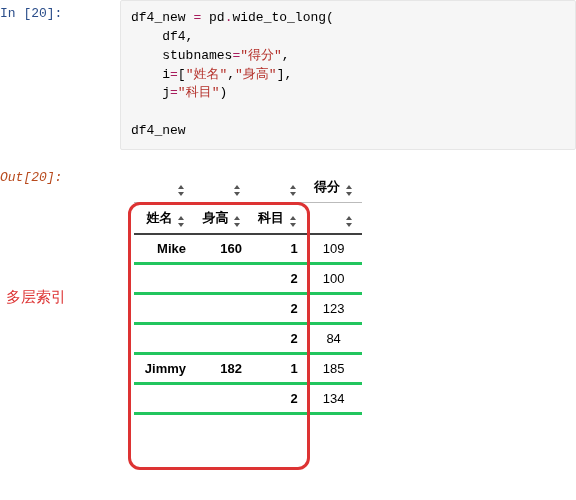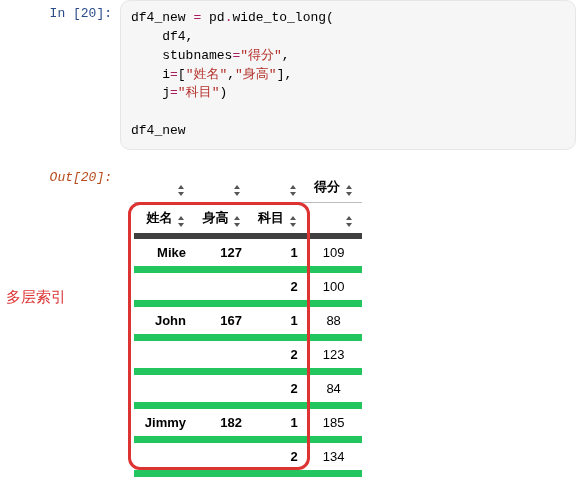--- a/index.html
+++ b/index.html
@@ -7,33 +7,32 @@
     font-family: -apple-system, BlinkMacSystemFont, "Segoe UI", Helvetica, Arial, sans-serif;
     font-size: 13px;
     background: #fff;
     width: 576px;
     height: 500px;
     overflow: hidden;
   }
   .cell { display: flex; }
   .prompt {
     width: 120px;
-    text-align: right;
     padding: 6px 8px 0 0;
     font-family: Menlo, Monaco, "Courier New", monospace;
     font-size: 13px;
     white-space: nowrap;
   }
   .in-prompt { color: #2a4d8a; }
   .out-prompt { color: #b84a1d; font-style: italic; }
   .code-area {
     flex: 1;
     background: #f6f6f6;
     border: 1px solid #e6e6e6;
-    border-radius: 10px;
+    border-radius: 2px;
     padding: 8px 10px;
     font-family: Menlo, Monaco, "Courier New", monospace;
     font-size: 13px;
     line-height: 1.45;
     white-space: pre;
     color: #000;
   }
   .tok-name { color: #000; }
   .tok-op { color: #a71d5d; }
   .tok-call { color: #000; }
@@ -49,32 +48,32 @@
     position: relative;
     margin-left: 14px;
   }
   table.dataframe {
     border-collapse: collapse;
     font-size: 13px;
   }
   table.dataframe th, table.dataframe td {
     padding: 6px 8px;
     text-align: right;
-    border-bottom: 7px solid #22c55e;
+    border-bottom: 3px solid #22c55e;
     height: 24px;
     white-space: nowrap;
   }
   table.dataframe thead th {
     font-weight: bold;
     background: #fff;
     border-bottom: 1px solid #bbb;
   }
   table.dataframe thead tr.hdr-names th {
     border-top: 1px solid #e6e6e6;
-    border-bottom: 6px solid #404040;
+    border-bottom: 2px solid #404040;
   }
   table.dataframe tbody th { font-weight: bold; }
   table.dataframe tbody td { font-weight: normal; text-align: center; }
   .sort-icon {
     display: inline-block;
     width: 10px;
     position: relative;
     top: 0;
     color: #555;
   }
@@ -149,35 +148,29 @@
           <tr class="hdr-names">
             <th><span>姓名</span> <span class="sort-icon"></span></th>
             <th><span>身高</span> <span class="sort-icon"></span></th>
             <th><span>科目</span> <span class="sort-icon"></span></th>
             <th><span class="sort-icon"></span></th>
           </tr>
         </thead>
         <tbody>
           <tr>
             <th>Mike</th>
-            <th>127</th>
+            <th>160</th>
             <th>1</th>
             <td>109</td>
           </tr>
           <tr>
             <th></th>
             <th></th>
             <th>2</th>
             <td>100</td>
-          </tr>
-          <tr>
-            <th>John</th>
-            <th>167</th>
-            <th>1</th>
-            <td>88</td>
           </tr>
           <tr>
             <th></th>
             <th></th>
             <th>2</th>
             <td>123</td>
           </tr>
           <tr>
             <th></th>
             <th></th>

